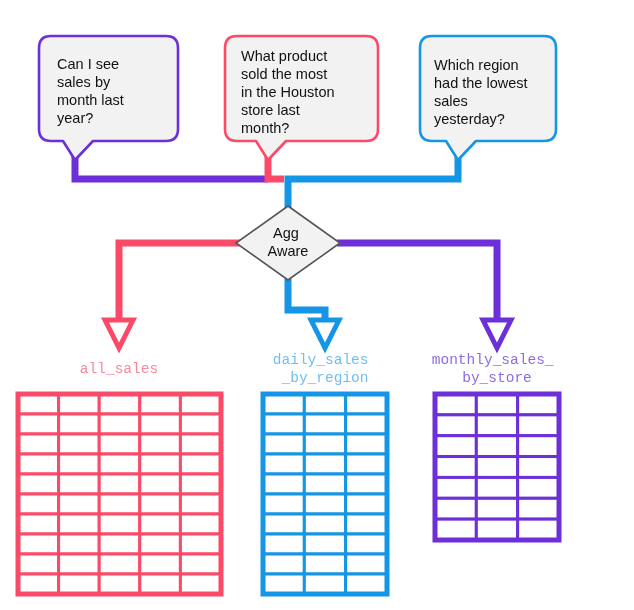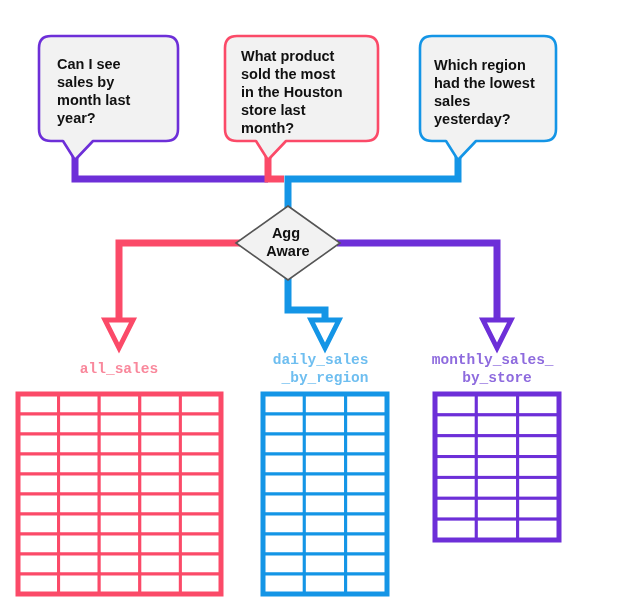--- a/index.html
+++ b/index.html
@@ -10,21 +10,20 @@
   body {
     width: 634px;
     height: 610px;
     font-family: "Liberation Sans", sans-serif;
     overflow: hidden;
   }
   #diagram-root {
     position: relative;
     width: 634px;
     height: 610px;
-    font-weight: bold;
   }
   svg#diagram {
     position: absolute;
     top: 0;
     left: 0;
     width: 634px;
     height: 610px;
     display: block;
   }
   .bubble-text {

